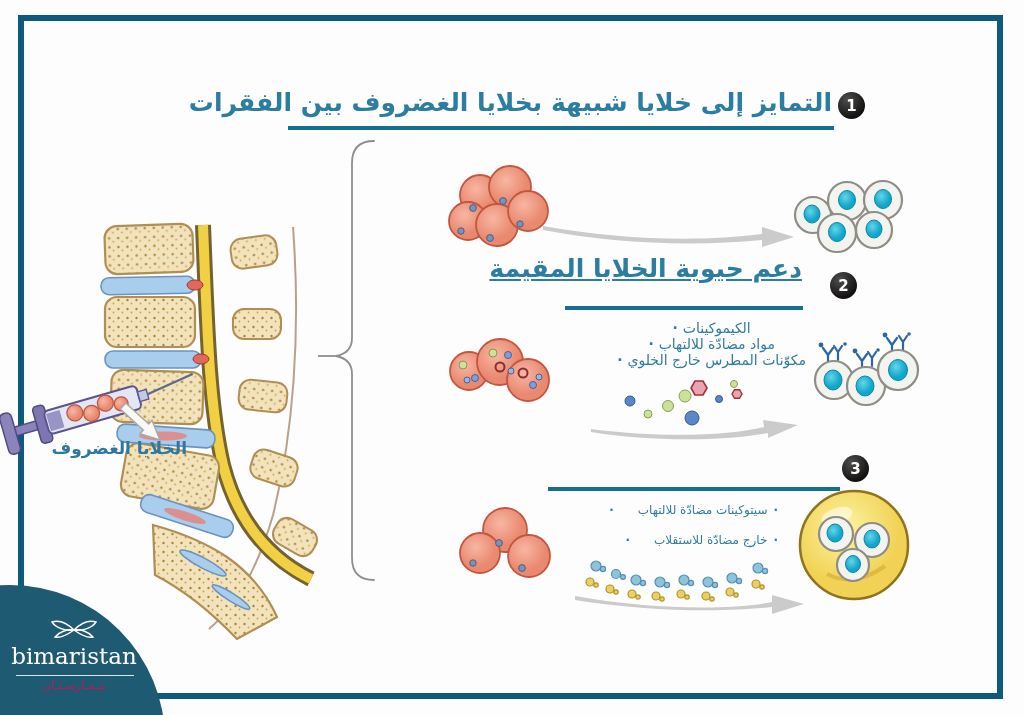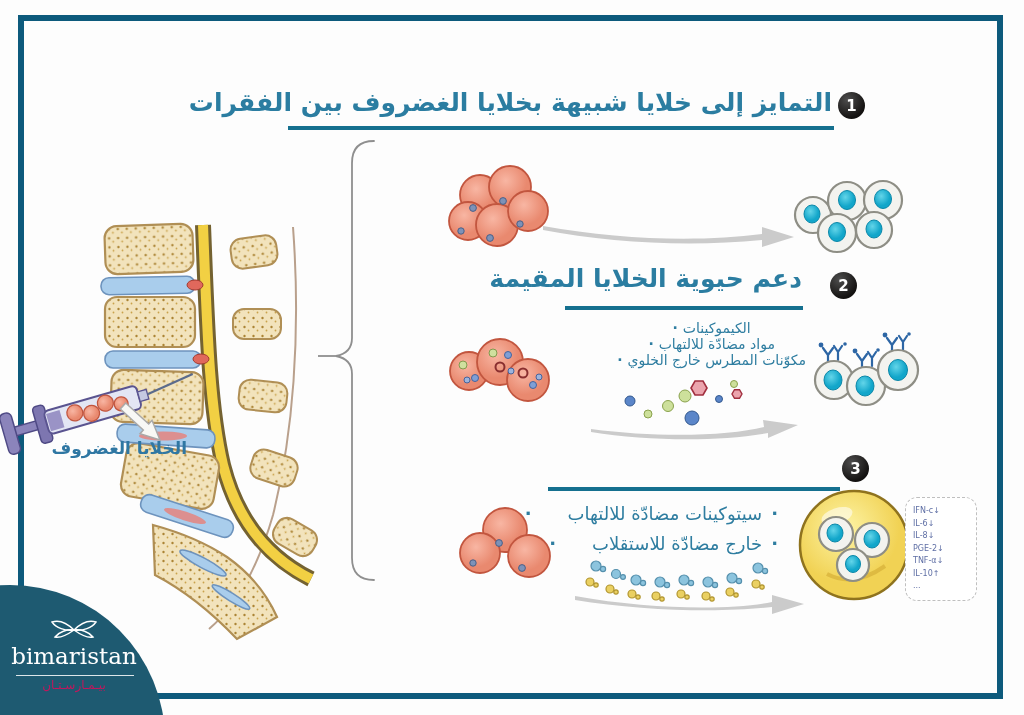--- a/index.html
+++ b/index.html
@@ -12,21 +12,21 @@
            font-size:25px;}
   .rule{position:absolute;height:4px;background:#15708f;}
   .badge{position:absolute;width:27px;height:27px;border-radius:50%;
          background:radial-gradient(circle at 35% 28%,#4d4d4d,#131110 72%);
          color:#fff;font-size:15px;font-weight:bold;display:flex;
          align-items:center;justify-content:center;}
   
   .bullets2{position:absolute;direction:rtl;text-align:center;color:#2e7da0;
             font-size:14px;line-height:16px;white-space:nowrap;}
   .bullets2 div::after{content:" \00B7";font-weight:bold;}
-  .bullet3{position:absolute;direction:rtl;color:#2e7da0;font-size:18px;white-space:nowrap;}
+  .bullet3{position:absolute;direction:rtl;color:#2e7da0;font-size:12px;white-space:nowrap;}
   .bullet3::before{content:"\00B7\2002";font-weight:bold;}
   .bullet3::after{content:"\2003\2003\00B7";font-weight:bold;}
   .spine-label{position:absolute;color:#2f77a3;font-size:17px;font-weight:bold;
                direction:rtl;text-align:center;white-space:nowrap;}
   
   .cytobox{position:absolute;border:1.5px dashed #bfbfbf;border-radius:12px;
            padding:7px 7px;color:#5f6fa5;font-size:8px;line-height:12.5px;
            background:#fff;}
   
   .logo-circle{position:absolute;left:-145px;top:585px;width:310px;height:310px;
@@ -164,21 +164,21 @@
     </g>
     <g fill="url(#gcyan)" stroke="#0a87a8">
       <ellipse cx="24" cy="44" rx="8" ry="9"></ellipse>
         <ellipse cx="59" cy="30" rx="8.5" ry="9.5"></ellipse>
       <ellipse cx="95" cy="29" rx="8.5" ry="9.5"></ellipse>
         <ellipse cx="49" cy="62" rx="8.5" ry="9.5"></ellipse>
       <ellipse cx="86" cy="59" rx="8" ry="9"></ellipse>
     </g>
   </svg>
 
-  <div class="heading" dir="rtl" style="right:222px;top:264px;">دعم حيوية الخلايا المقيمة</div>
+  <div class="heading" dir="rtl" style="right:222px;top:254px;text-decoration:underline;">دعم حيوية الخلايا المقيمة</div>
   <div class="badge" style="left:830px;top:272px;">2</div>
   <div class="rule" style="left:565px;top:306px;width:238px;"></div>
 
   <div class="bullets2" style="right:218px;top:320px;">
     <div>الكيموكينات</div>
     <div>مواد مضادّة للالتهاب</div>
     <div>مكوّنات المطرس خارج الخلوي</div>
   </div>
 
   <svg style="left:445px;top:335px;" width="105" height="75" viewBox="0 0 105 75">
@@ -315,29 +315,20 @@
         <circle cx="77" cy="54" r="17"></circle>
         <circle cx="58" cy="79" r="16"></circle>
     </g>
     <g fill="url(#gcyan)" stroke="#0a87a8">
       <ellipse cx="40" cy="47" rx="8" ry="9"></ellipse>
         <ellipse cx="77" cy="53" rx="8" ry="9"></ellipse>
       <ellipse cx="58" cy="78" rx="7.5" ry="8.5"></ellipse>
     </g>
   </svg>
 
-  <div class="cytobox" style="left:905px;top:497px;width:56px;">
-    <div>IFN-c↓</div>
-    <div>IL-6↓</div>
-    <div>IL-8↓</div>
-    <div>PGE-2↓</div>
-    <div>TNF-α↓</div>
-    <div>IL-10↑</div>
-    <div>...</div>
-  </div>
 
   <div class="logo-circle"></div>
   <svg style="left:50px;top:616px;z-index:6;" width="48" height="28" viewBox="0 0 48 28">
     <g stroke="#ffffff" stroke-width="1.4" fill="none" stroke-linecap="round">
       <path d="M24,14 C16,6 8,4 2,6 C6,12 15,15 24,14 Z"></path>
       <path d="M24,14 C32,6 40,4 46,6 C42,12 33,15 24,14 Z"></path>
       <path d="M24,14 C17,19 10,22 5,21 C9,16 17,13 24,14 Z"></path>
       <path d="M24,14 C31,19 38,22 43,21 C39,16 31,13 24,14 Z"></path>
     </g>
   </svg>

